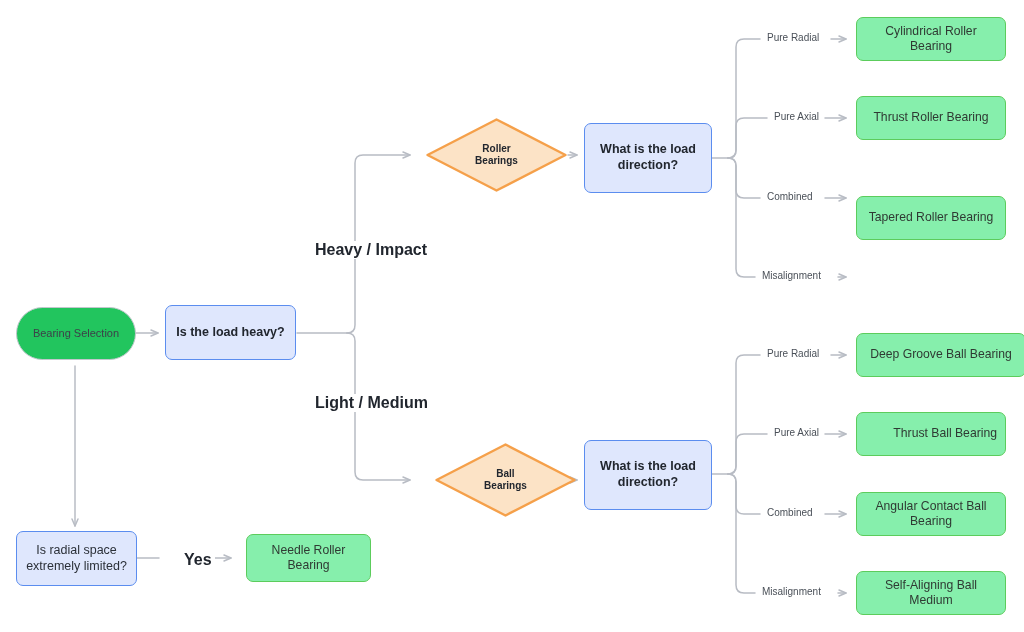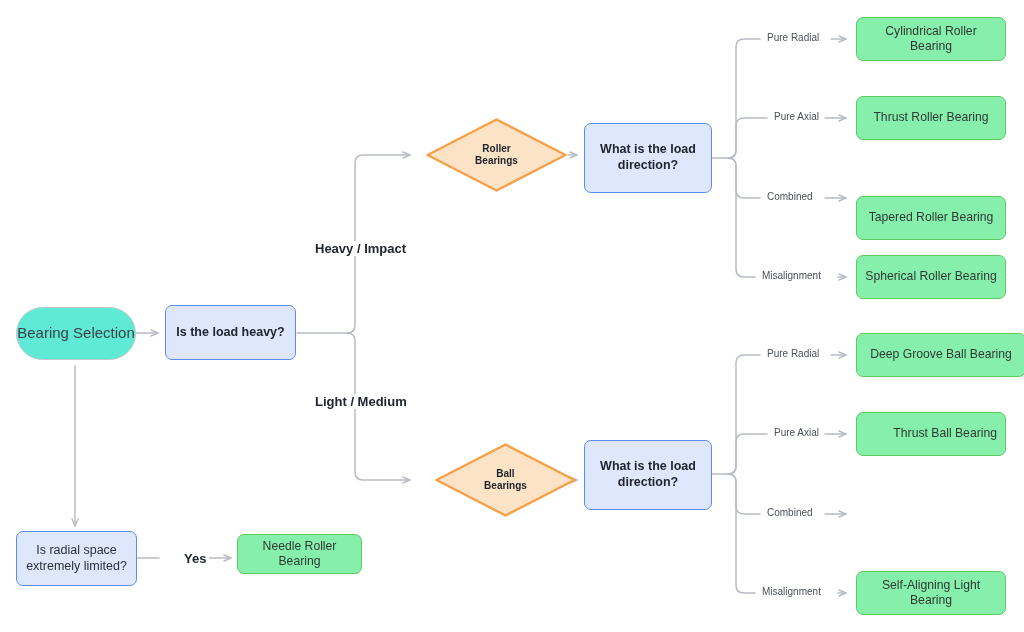--- a/index.html
+++ b/index.html
@@ -31,24 +31,24 @@
     display: flex;
     align-items: center;
     justify-content: center;
     text-align: center;
     line-height: 1.25;
     color: #2b3038;
   }
 
   
   .node-start {
-    background: #5eead4;
+    background: #22c55e;
     border: 1.6px solid #c3c7cd;
     border-radius: 60px;
-    font-size: 15px;
+    font-size: 11px;
     color: #3c4149;
   }
 
   
   .node-question {
     background: #dfe7fd;
     border: 1.8px solid #5b8def;
     border-radius: 7px;
     font-size: 12.5px;
     font-weight: bold;
@@ -90,21 +90,21 @@
   .edge-label {
     position: absolute;
     font-size: 11.5px;
     color: #3c4149;
     white-space: nowrap;
     background: #ffffff;
     padding: 0 3px;
   }
   .edge-label.bold {
     font-weight: bold;
-    font-size: 13px;
+    font-size: 16px;
     color: #21262e;
   }
   .edge-label.branch {
     font-size: 10px;
     font-weight: normal;
     color: #4a5058;
   }
 </style>
 </head>
 <body>
@@ -169,21 +169,21 @@
 
   <div class="node node-question" style="left:165px; top:305px; width:131px; height:55px;">
     <span>Is the load heavy?</span>
   </div>
 
   <div class="node node-question plain" style="left:16px; top:531px; width:121px; height:55px; flex-direction:column;">
     <span>Is radial space</span>
     <span>extremely limited?</span>
   </div>
 
-  <div class="node node-result" style="left:237px; top:534px; width:125px; height:40px;">
+  <div class="node node-result" style="left:246px; top:534px; width:125px; height:48px;">
     <span>Needle Roller Bearing</span>
   </div>
 
   <div class="node node-diamond" style="left:425px; top:117px; width:143px; height:76px;">
     <svg class="dia-shape" viewBox="0 0 143 76" preserveAspectRatio="none">
       <polygon points="71.5,2.5 140.5,38 71.5,73.5 2.5,38" fill="#fce3c6" stroke="#f5a04a" stroke-width="2.4" stroke-linejoin="round"></polygon>
     </svg>
     <div class="dia-label">
       <div>Roller</div>
       <div>Bearings</div>
@@ -212,32 +212,33 @@
 
   <div class="node node-result" style="left:856px; top:17px; width:150px; height:44px;">
     <span>Cylindrical Roller Bearing</span>
   </div>
   <div class="node node-result" style="left:856px; top:96px; width:150px; height:44px;">
     <span>Thrust Roller Bearing</span>
   </div>
   <div class="node node-result" style="left:856px; top:176px; width:150px; height:44px;margin-top:20px;">
     <span>Tapered Roller Bearing</span>
   </div>
-  <div class="node node-result" style="left:856px; top:255px; width:150px; height:44px;">
-    <span>Spherical Roller Bearing</span>
-  </div>
 
   <div class="node node-result" style="left:856px; top:333px; width:170px; height:44px;">
     <span>Deep Groove Ball Bearing</span>
   </div>
   <div class="node node-result" style="left:856px; top:412px; width:150px; height:44px;justify-content:flex-end;">
     <span>Thrust Ball Bearing</span>
   </div>
+  <div class="node node-result" style="left:856px; top:492px; width:150px; height:44px; flex-direction:column;">
+    <span>Angular Contact Ball</span>
+    <span>Bearing</span>
+  </div>
   <div class="node node-result" style="left:856px; top:571px; width:150px; height:44px;">
-    <span>Self-Aligning Light Bearing</span>
+    <span>Self-Aligning Ball Medium</span>
   </div>
 
   <div class="edge-label bold" style="left:312px; top:241px;">Heavy / Impact</div>
   <div class="edge-label bold" style="left:312px; top:394px;">Light / Medium</div>
   <div class="edge-label bold" style="left:181px; top:551px;text-align:center;">Yes</div>
 
   <div class="edge-label branch" style="left:764px; top:32px;">Pure Radial</div>
   <div class="edge-label branch" style="left:771px; top:111px;">Pure Axial</div>
   <div class="edge-label branch" style="left:764px; top:191px;">Combined</div>
   <div class="edge-label branch" style="left:759px; top:270px;">Misalignment</div>

